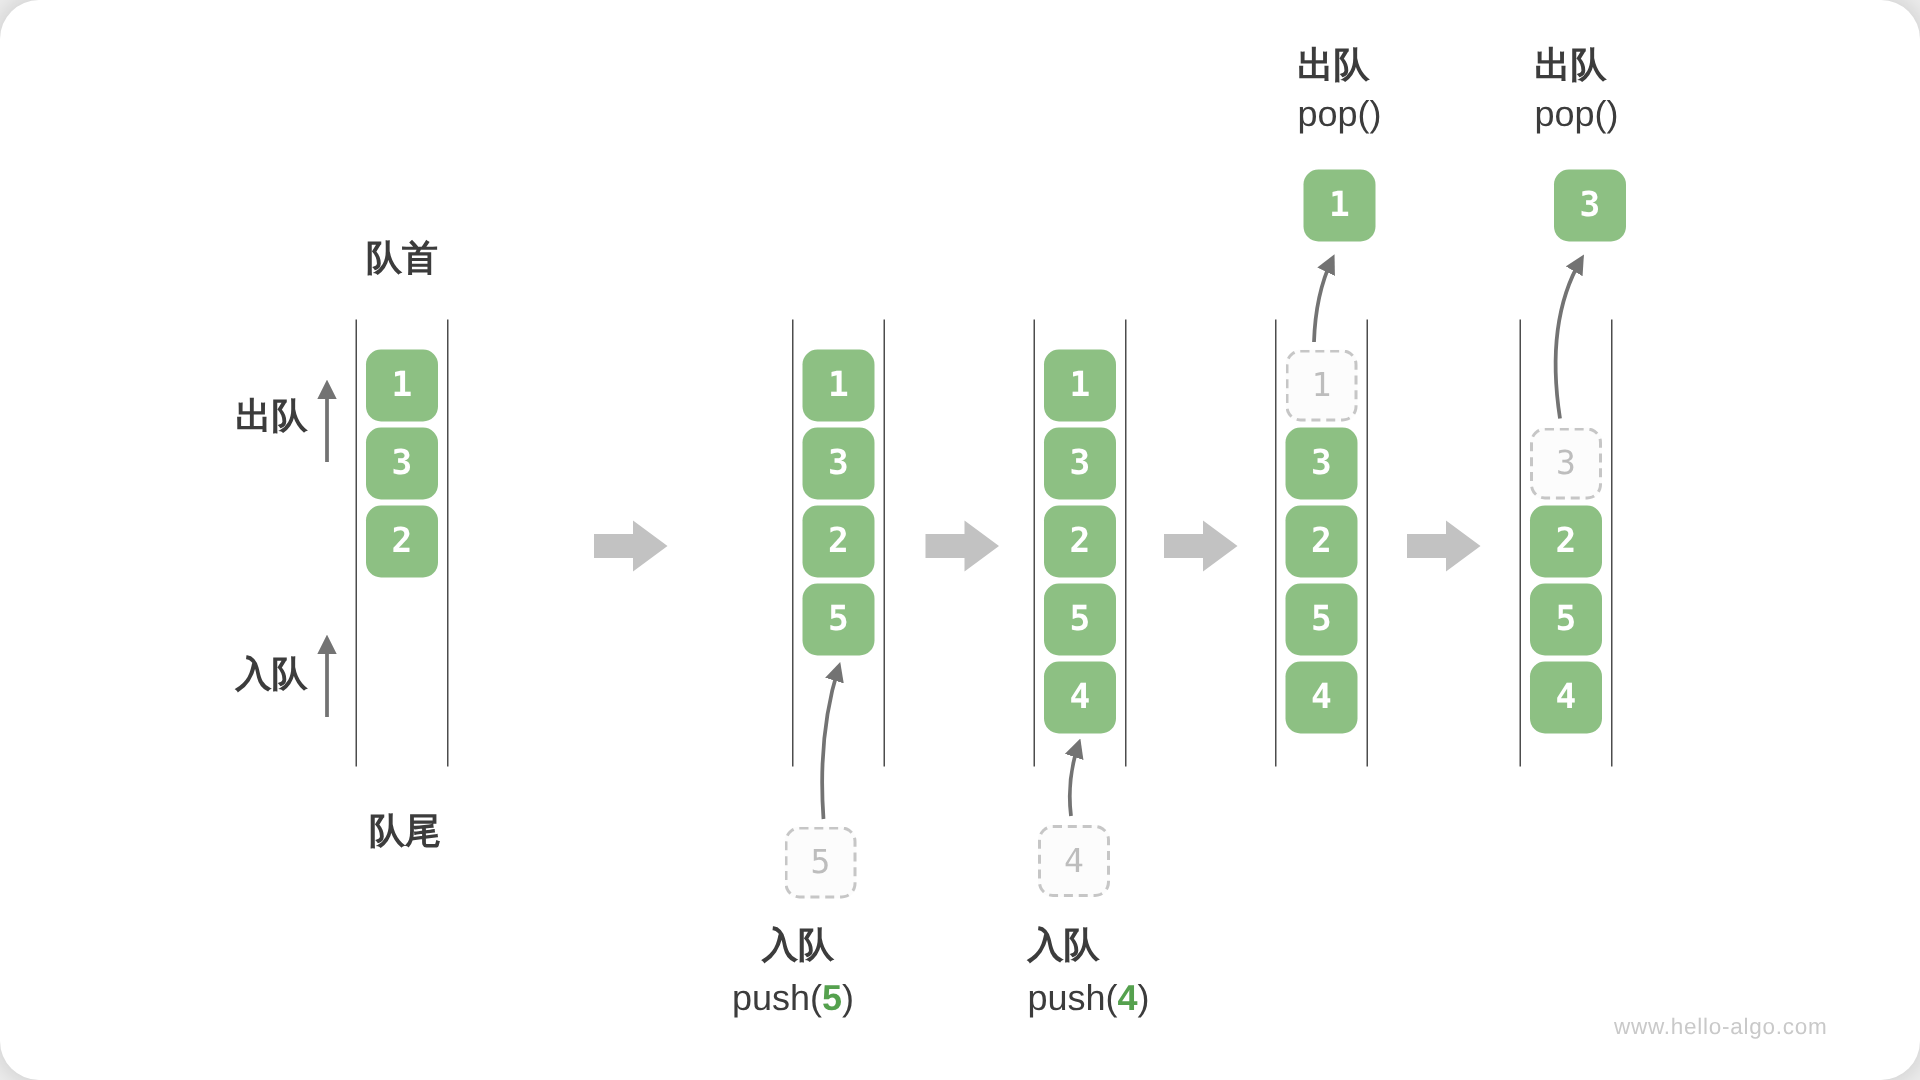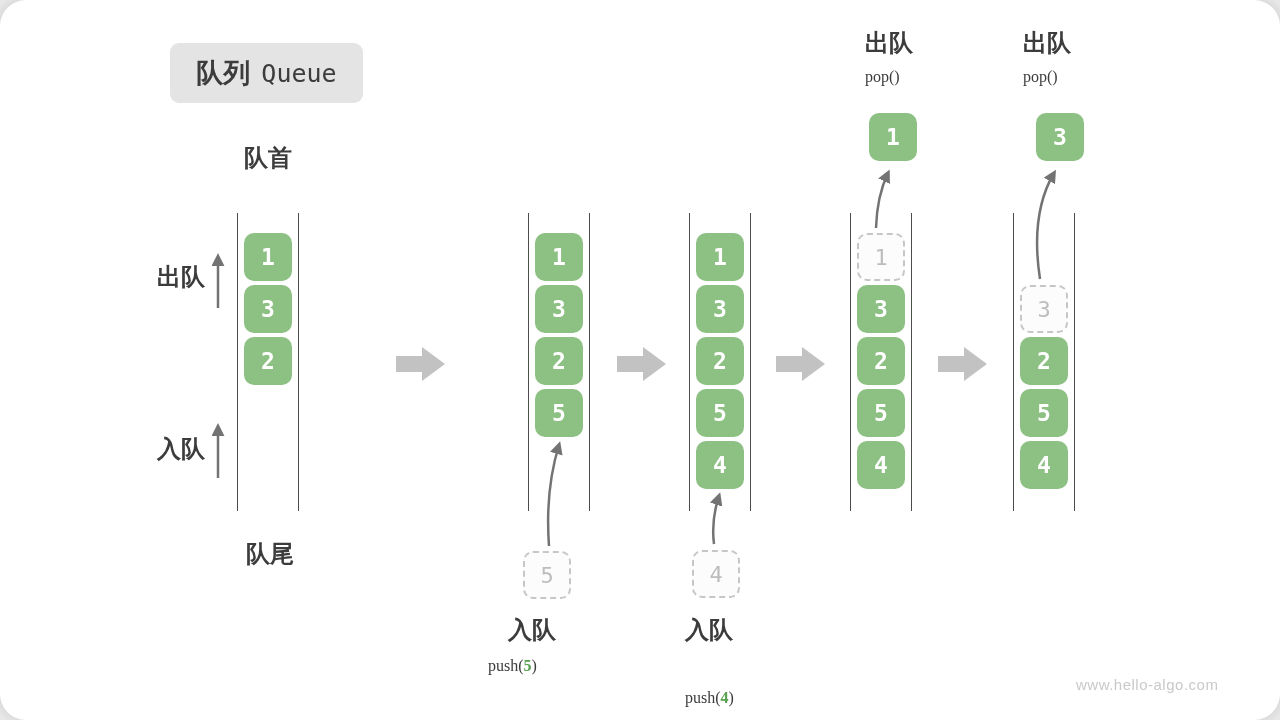--- a/index.html
+++ b/index.html
@@ -43,21 +43,21 @@
   }
   .ghost {
     background: #fcfcfc;
     border: 2px dashed var(--ghost-border, #c6c6c6);
     color: var(--ghost-text, #bdbdbd);
     font-weight: normal; font-size: 22px;
   }
   .op-block { position: absolute; }
   .op-label { font-size: 24px; font-weight: 600; color: var(--label, #3c3c3c); line-height: 28px; }
   .code {
-    font-family: Liberation Serif, serif; font-size: 16px;
+    font-family: Liberation Sans, sans-serif; font-size: 24px;
     color: var(--label, #3c3c3c); line-height: 28px; white-space: nowrap;
   }
   .code .arg { color: var(--arg-green, #55a14e); font-weight: bold; }
 
   .watermark {
     font-family: Liberation Sans, sans-serif; font-size: 15px;
     color: var(--wm, #c9c9c9); letter-spacing: 0.5px;
   }
 </style>
 </head>
@@ -80,26 +80,22 @@
       <path d="M 938 356 L 964 356 L 964 347 L 987 364
        L 964 381 L 964 372 L 938 372 Z" fill="#c2c2c2"></path>
       <path d="M 218 308 L 218 257" stroke="#737373" stroke-width="2.5" fill="none" marker-end="url(#ah)"></path>
       <path d="M 218 478 L 218 427" stroke="#737373" stroke-width="2.5" fill="none" marker-end="url(#ah)"></path>
       <path d="M 549 546 Q 545 490 559 445" stroke="#737373" stroke-width="2.5" fill="none" marker-end="url(#ah)"></path>
       <path d="M 714 544 Q 711 520 719 496" stroke="#737373" stroke-width="2.5" fill="none" marker-end="url(#ah)"></path>
       <path d="M 876 228 Q 877 196 888 173" stroke="#737373" stroke-width="2.5" fill="none" marker-end="url(#ah)"></path>
       <path d="M 1040 279 Q 1030 214 1054 173" stroke="#737373" stroke-width="2.5" fill="none" marker-end="url(#ah)"></path>
     </svg>
 
-  <div class="abs title-badge">
-    <span class="title-zh">队列</span>
-    <span class="title-en">Queue</span>
-  </div>
 
-  <div class="abs cjk-label center-x" style="left:268px; top:144px;">队首</div>
+  <div class="abs cjk-label center-x" style="left:268px; top:158px;">队首</div>
 
   <div class="abs cjk-label center-x" style="left:270px; top:540px;">队尾</div>
 
   <div class="abs cjk-label side-label" style="left:125px; top:263px;">出队</div>
 
   <div class="abs cjk-label side-label" style="left:125px; top:435px;">入队</div>
 
   <div class="abs watermark" style="left:1076px; top:676px;">www.hello-algo.com</div>
 
   <div id="diagram">
@@ -116,21 +112,21 @@
       <div class="op-block op-label" style="left: 508px; top: 616px;">入队</div>
       <div class="op-block code" style="left: 488px; top: 652px;"><span>push(</span><span class="arg">5</span><span>)</span></div>
       <div class="column" style="left: 689px;"></div>
       <div class="cell" style="left: 696px; top: 233px;">1</div>
       <div class="cell" style="left: 696px; top: 285px;">3</div>
       <div class="cell" style="left: 696px; top: 337px;">2</div>
       <div class="cell" style="left: 696px; top: 389px;">5</div>
       <div class="cell" style="left: 696px; top: 441px;">4</div>
       <div class="cell ghost" style="left: 692px; top: 550px;">4</div>
       <div class="op-block op-label" style="left: 685px; top: 616px;">入队</div>
-      <div class="op-block code" style="left: 685px; top: 652px; margin-top: 32px;"><span>push(</span><span class="arg">4</span><span>)</span></div>
+      <div class="op-block code" style="left: 685px; top: 652px;"><span>push(</span><span class="arg">4</span><span>)</span></div>
       <div class="column" style="left: 850px;"></div>
       <div class="cell" style="left: 857px; top: 285px;">3</div>
       <div class="cell" style="left: 857px; top: 337px;">2</div>
       <div class="cell" style="left: 857px; top: 389px;">5</div>
       <div class="cell" style="left: 857px; top: 441px;">4</div>
       <div class="cell ghost" style="left: 857px; top: 233px;">1</div>
       <div class="cell" style="left: 869px; top: 113px;">1</div>
       <div class="op-block op-label" style="left: 865px; top: 29px;">出队</div>
       <div class="op-block code" style="left: 865px; top: 63px;">pop()</div>
       <div class="column" style="left: 1013px;"></div>

